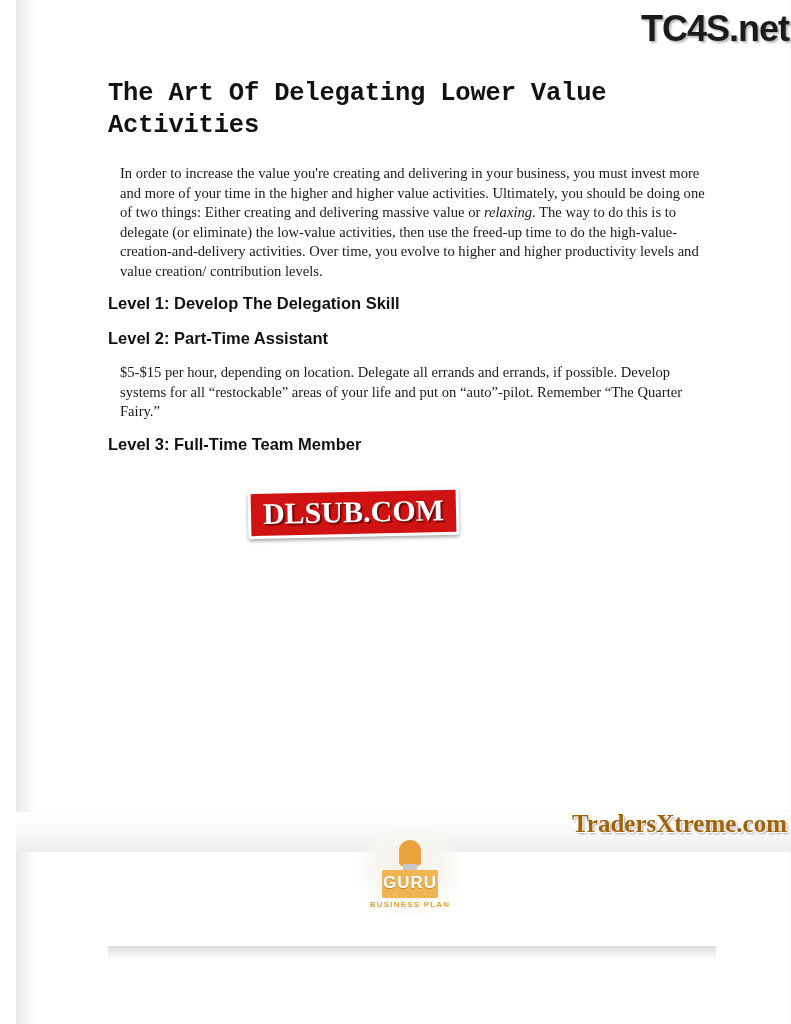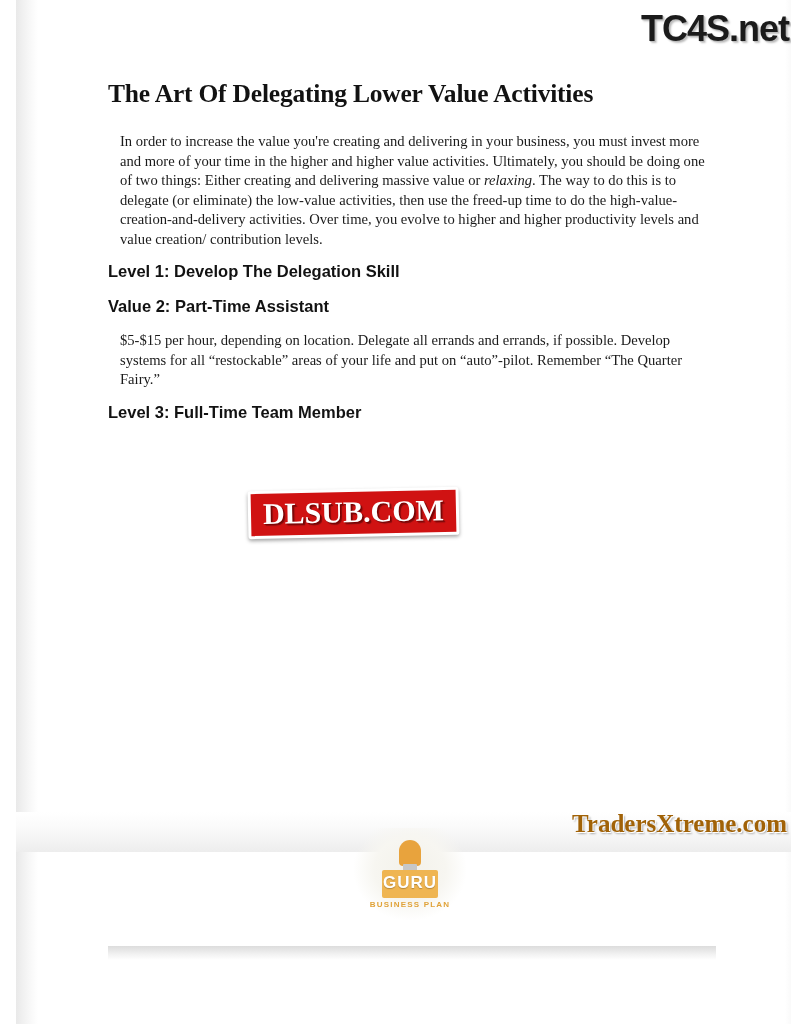--- a/index.html
+++ b/index.html
@@ -96,21 +96,21 @@
   }
 
   
   .content {
     position: absolute;
     left: 92px;
     top: 78px;
     width: 610px;
   }
   h1.doc-title {
-    font-family: Liberation Serif, serif;
+    font-family: Liberation Mono, monospace;
     font-weight: bold;
     font-size: 25.5px;
     line-height: 32px;
     color: #121212;
     margin: 0 0 22px 0;
     letter-spacing: -0.2px;
   }
   p.body-text {
     font-family: "Liberation Serif", serif;
     font-size: 14.6px;
@@ -216,21 +216,21 @@
   <div class="wm-top">TC4S.net</div>
 
   <div class="content">
 
     <h1 class="doc-title">The Art Of Delegating Lower Value Activities</h1>
 
     <p class="body-text"><span>In order to increase the value you're creating and delivering in your business, you must invest more and more of your time in the higher and higher value activities. Ultimately, you should be doing one of two things: Either creating and delivering massive value or </span><em>relaxing</em><span>. The way to do this is to delegate (or eliminate) the low-value activities, then use the freed-up time to do the high-value-creation-and-delivery activities. Over time, you evolve to higher and higher productivity levels and value creation/ contribution levels.</span></p>
 
     <h2 class="section-head sec-1">Level 1: Develop The Delegation Skill</h2>
 
-    <h2 class="section-head sec-2">Value 2: Part-Time Assistant</h2>
+    <h2 class="section-head sec-2">Level 2: Part-Time Assistant</h2>
     <p class="body-text sec-body-2">$5-$15 per hour, depending on location. Delegate all errands and errands, if possible. Develop systems for all “restockable” areas of your life and put on “auto”-pilot. Remember “The Quarter Fairy.”</p>
 
     <h2 class="section-head sec-3">Level 3: Full-Time Team Member</h2>
 
   </div>
 
   <div class="wm-center">
     <div class="stamp">
       <div class="stamp-text">DLSUB.COM</div>
     </div>

